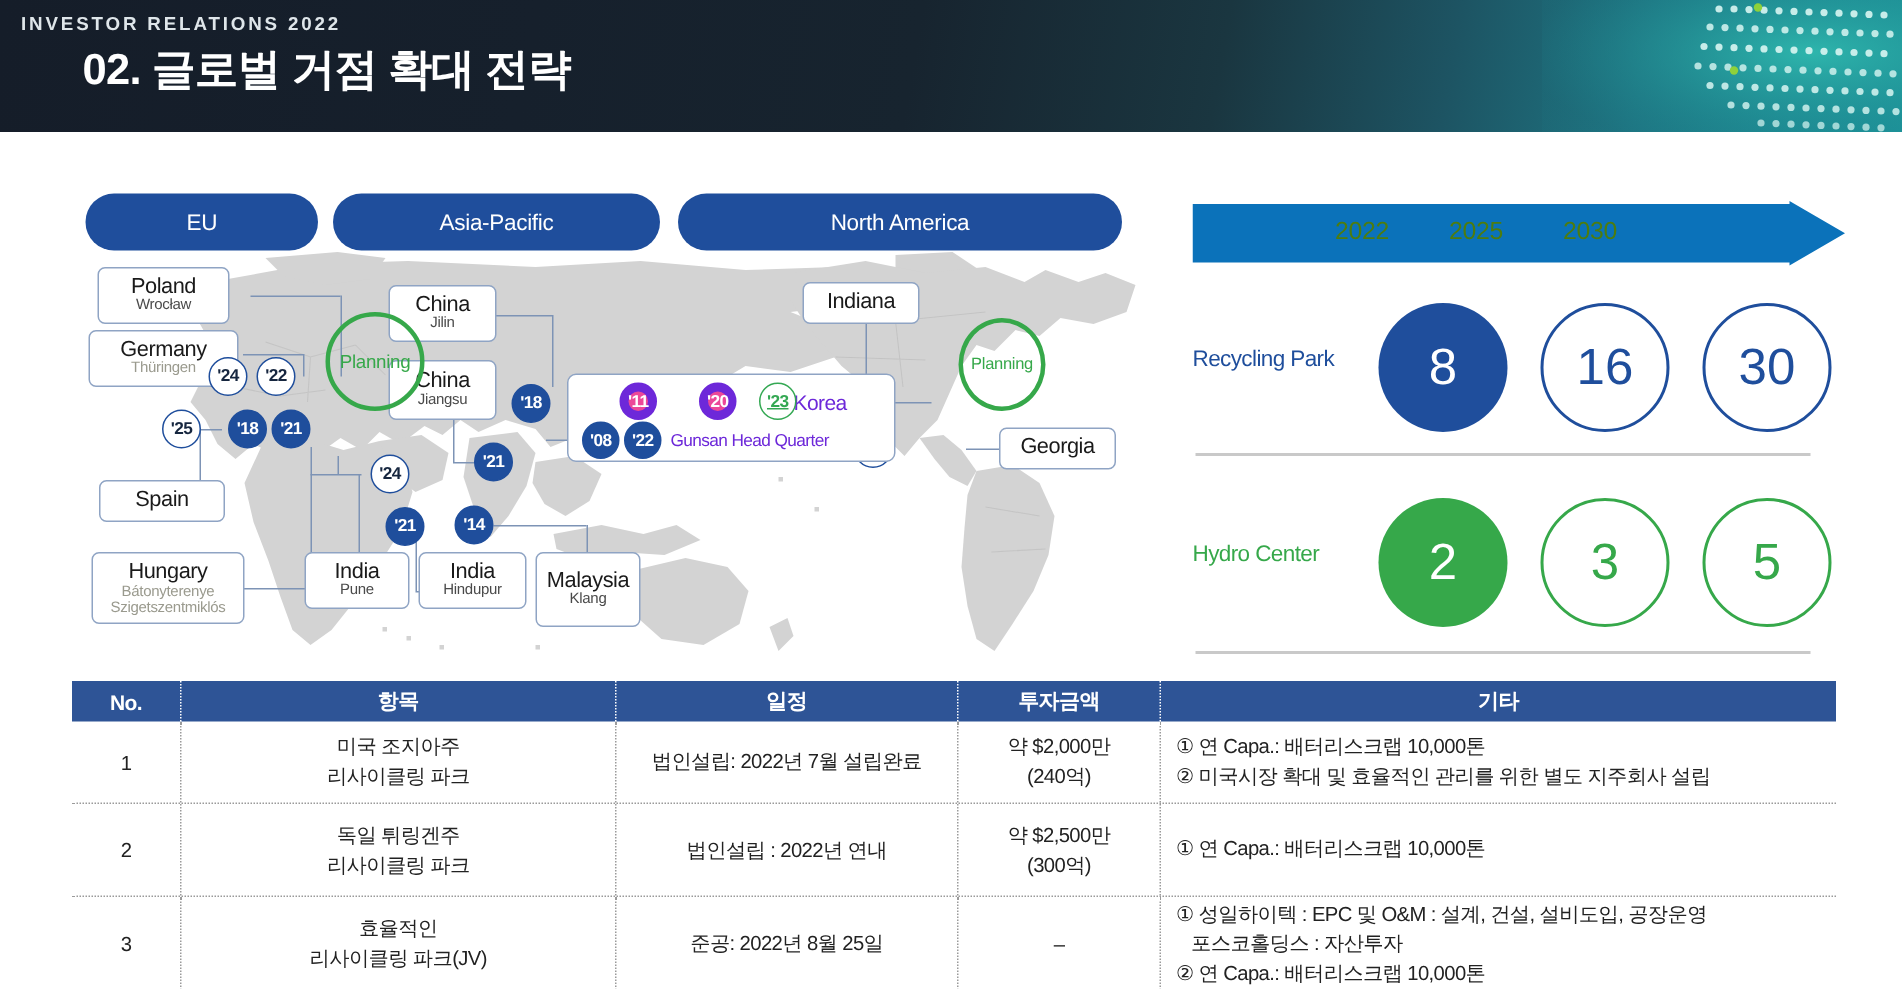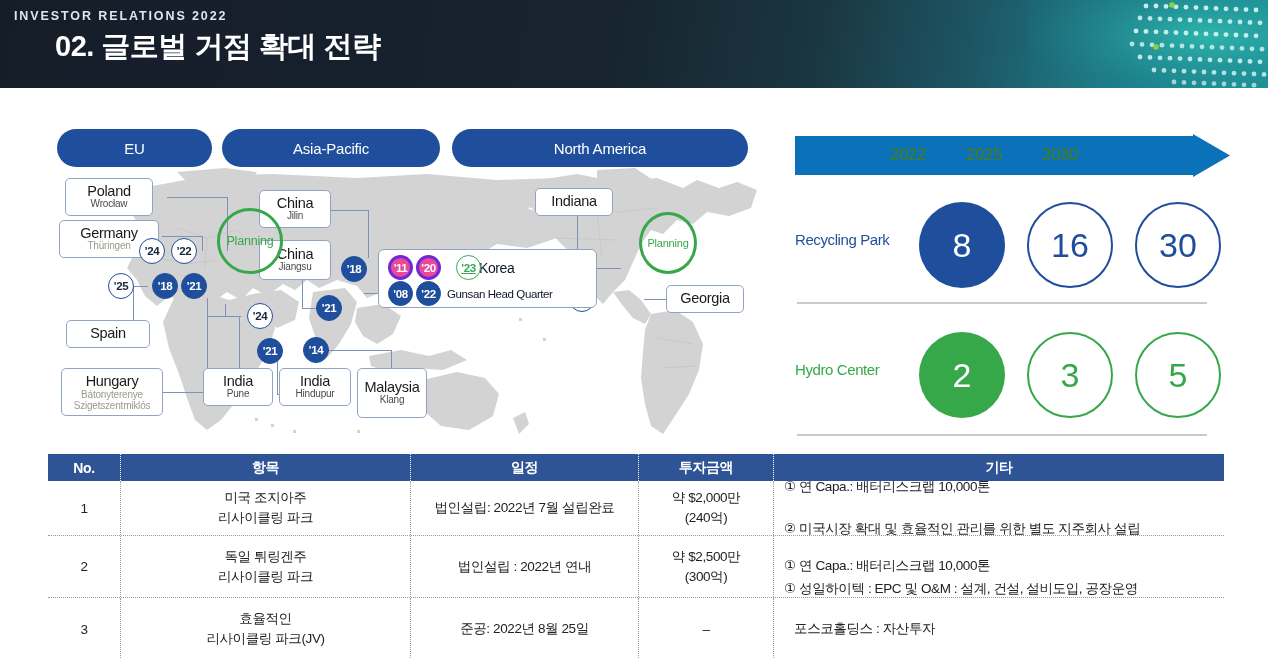--- a/index.html
+++ b/index.html
@@ -62,36 +62,36 @@
   .lbl.gray .l2 { color:#9a9a8e; }
 
   
   .pin {
     position:absolute; width:26px; height:26px; border-radius:50%;
     display:flex; align-items:center; justify-content:center;
     font-size:11.5px; font-weight:700; letter-spacing:-0.4px;
   }
   .pin.solid  { background:#1F4E9C; color:#ffffff; border:1px solid #1F4E9C; }
   .pin.hollow { background:#ffffff; color:#16263f; border:1.6px solid #1F4E9C; }
-  .pin.gsolid { background:#ec4899; color:#ffffff; border:3px solid #6d28d9; }
+  .pin.gsolid { background:#ec4899; color:#ffffff; border:6px solid #6d28d9;margin-left:25px; }
   .pin.ghollow{ background:#ffffff; color:#34A853; border:1.8px solid #34A853; }
 
   .planning {
     position:absolute; border:3px solid #36A84A; border-radius:50%;
     background:transparent; display:flex; align-items:center;
     justify-content:center; color:#36A84A; font-size:12.5px; letter-spacing:-0.2px;
   }
 
   
   .korea-box {
     position:absolute; left:321px; top:81px; width:219px; height:59px;
     background:#ffffff; border:1px solid #8fa4c4; border-radius:6px;
   }
   .korea-row { position:absolute; display:flex; align-items:center; gap:3px; }
-  .korea-row .nm { font-size:14px; color:#0f172a; margin-left:7px; letter-spacing:-0.4px; white-space:nowrap; }
+  .korea-row .nm { font-size:14px; color:#6d28d9; margin-left:7px; letter-spacing:-0.4px; white-space:nowrap; }
   .korea-row .nm.small { font-size:11.5px; margin-left:3px; }
 
   
   .rpanel { position:absolute; left:795px; top:134px; width:435px; height:310px; }
   .arrow-wrap { position:absolute; left:0; top:0; width:435px; height:44px; }
   .year {
     position:absolute; top:11px; color:#4d7c0f; font-size:16.5px;
     letter-spacing:-0.2px;
   }
   #yr0 { left:95px; } #yr1 { left:171px; } #yr2 { left:247px; }
@@ -137,21 +137,21 @@
   .thead .c0,.thead .c1,.thead .c2,.thead .c3 { border-right:1px dotted #ffffff; }
 
   .trow {
     display:flex; font-size:13.5px; color:#222; position:relative;
     border-bottom:1.5px dotted #9a9a9a;
   }
   #row0 { height:55px; } #row1 { height:62px; } #row2 { height:62px; }
   .trow .c0,.trow .c1,.trow .c2,.trow .c3 { border-right:1.5px dotted #9a9a9a; }
   .cellstack { display:flex; flex-direction:column; align-items:center; justify-content:center; line-height:1.48; }
   .cellleft  { display:flex; flex-direction:column; align-items:flex-start; justify-content:center;
-               text-align:right; width:100%; padding-left:10px; line-height:1.5;gap:21px; }
+               text-align:right; width:100%; padding-left:10px; line-height:1.5; }
   .trow .c4 { justify-content:flex-start; }
   .tbl-topline { position:absolute; left:0; top:-3px; width:1176px; height:2px; background:#ffffff; }
 </style>
 </head>
 <body>
 
 <div id="page">
 
   <div class="header">
     <div class="hdr-dots">

